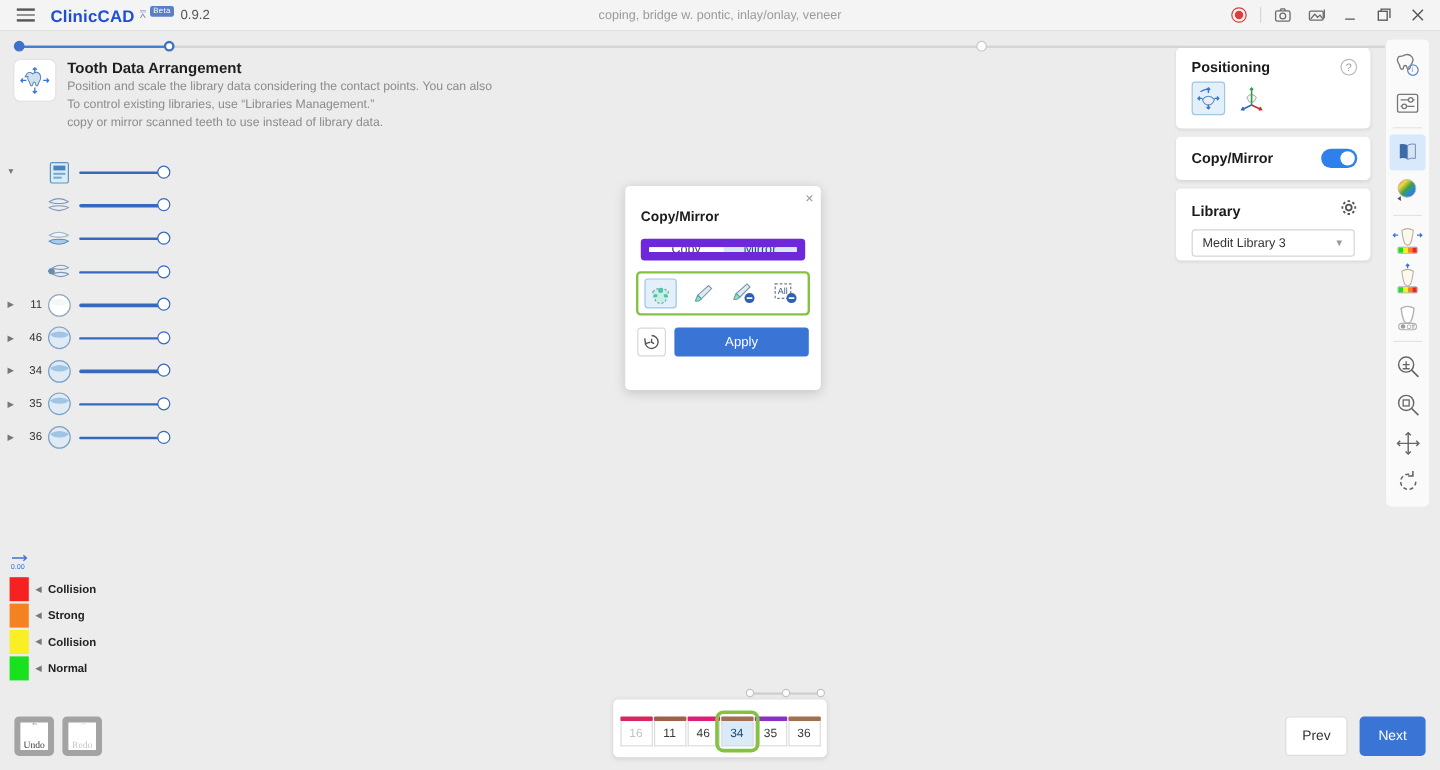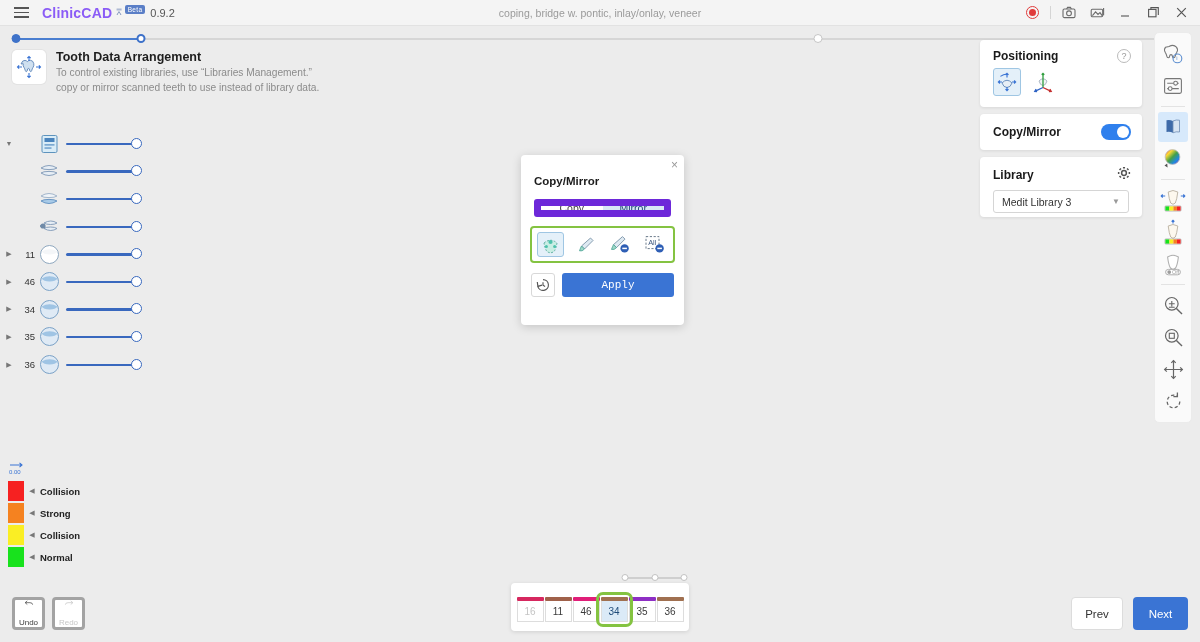--- a/index.html
+++ b/index.html
@@ -13,21 +13,21 @@
 
   
   .titlebar {
     position: absolute; top: 0; left: 0; width: 1200px; height: 26px;
     background: #f4f4f4; display: flex; align-items: center;
     border-bottom: 1px solid #e2e2e2;
   }
   .hamburger { width: 30px; display: flex; flex-direction: column; gap: 3px;
     align-items: center; margin-left: 6px; cursor: pointer; }
   .hamburger i { display: block; width: 15px; height: 1.6px; background: #555; }
-  .brand { color: #8b5cf6; font-size: 14px; font-weight: bold; margin-left: 6px; letter-spacing: .2px; }
+  .brand { color: #1d4ed8; font-size: 14px; font-weight: bold; margin-left: 6px; letter-spacing: .2px; }
   .brand-mark { color: #6f86b5; font-size: 9px; margin-left: 4px; letter-spacing: -1px; }
   .beta-badge { background: #5b7fc7; color: #fff; font-size: 6.5px; padding: 1px 3px;
     border-radius: 2px; margin-left: 4px; position: relative; top: -3px; letter-spacing: .3px;}
   .version { color: #555; font-size: 11px; margin-left: 5px; }
   .center-title {
     position: absolute; left: 0; right: 0; text-align: center;
     color: #9a9a9a; font-size: 10.5px; pointer-events: none;
   }
   .win-ctrls { margin-left: auto; display: flex; align-items: center; gap: 2px; padding-right: 6px; }
   .win-btn { width: 26px; height: 22px; display: flex; align-items: center; justify-content: center;
@@ -89,21 +89,21 @@
   .seg { display: flex; margin: 12px 13px 0 13px; height: 18px;
     border: 7px solid #6d28d9; border-radius: 3px; overflow: hidden; }
   .seg div { flex: 1; display: flex; align-items: center; justify-content: center;
     font-size: 10.5px; color: #444; cursor: pointer; background: #fff; }
   .seg div.active { background: #d8e8f5; color: #214a78; }
   .toolgroup { margin: 9px 9px 0 9px; border: 2.4px solid #84c341; border-radius: 4px;
     padding: 4px 5px; display: flex; justify-content: space-between; align-items: center; }
   .tool { width: 27px; height: 25px; display: flex; align-items: center; justify-content: center;
     border-radius: 3px; cursor: pointer; position: relative; }
   .tool.sel { background: #e4f0f9; border: 1px solid #9fc6e3; }
-  .dlg-foot { display: flex; gap: 7px; margin: 10px 10px 0 10px; align-items: center; font-family: Liberation Mono, monospace; }
+  .dlg-foot { display: flex; gap: 7px; margin: 10px 10px 0 10px; align-items: center; }
   .reset-btn { width: 24px; height: 24px; border: 1px solid #d8d8d8; border-radius: 3px;
     background: #fff; display: flex; align-items: center; justify-content: center; cursor: pointer; }
   .apply-btn { flex: 1; height: 24px; background: #3a74d4; color: #fff; border-radius: 3px;
     display: flex; align-items: center; justify-content: center; font-size: 11px; cursor: pointer; }
 
   
   .rpanel { position: absolute; right: 58px; background: #fff; border-radius: 4px;
     width: 162px; box-shadow: 0 1px 3px rgba(0,0,0,.09); }
   #panel-positioning { top: 40px; height: 67px; }
   #panel-copymirror { top: 114px; height: 36px; display: flex; align-items: center; }
@@ -142,22 +142,22 @@
   .tchip.selected { outline: 3px solid #84c341; outline-offset: 2px; z-index: 3; border-radius: 2px; }
   .tchip.selected .cbox { background: #dbeaf7; color: #1e4b79; }
   .tchip.disabled .cbox { color: #c4c4c4; }
   .mini-stepper { position: absolute; top: -10px; left: 112px; width: 62px; height: 10px; }
   .mini-stepper .mt { position: absolute; top: 4px; left: 0; right: 0; height: 1.6px; background: #cfcfcf; }
   .mini-node { position: absolute; top: 1px; width: 7px; height: 7px; border-radius: 50%;
     background: #fff; border: 1.4px solid #c2c2c2; transform: translateX(-50%); }
 
   
   .undoredo { position: absolute; left: 12px; top: 597px; display: flex; gap: 7px; }
-  .ur-btn { width: 33px; height: 33px; background: #fff; border: 3px solid #a3a3a3; border-radius: 4px;
-    display: flex; flex-direction: column; align-items: center; justify-content: center; cursor: pointer; gap: 11px;}
+  .ur-btn { width: 33px; height: 33px; background: #fff; border: 5px solid #a3a3a3; border-radius: 4px;
+    display: flex; flex-direction: column; align-items: center; justify-content: center; cursor: pointer; gap: 11px; font-family: Liberation Serif, serif;}
   .ur-btn .lbl { font-size: 8px; color: #3a3a3a; }
   .ur-btn.disabled .lbl { color: #c6c6c6; }
   .navbtns { position: absolute; right: 12px; top: 597px; display: flex; gap: 10px; }
   .nav-btn { width: 52px; height: 33px; border-radius: 4px; display: flex; align-items: center;
     justify-content: center; font-size: 11.5px; cursor: pointer; }
   .nav-prev { background: #fff; border: 1px solid #dcdcdc; color: #333; margin-left: 20px; }
   .nav-next { background: #3a74d4; color: #fff; width: 55px; }
 </style>
 </head>
 <body>
@@ -294,20 +294,21 @@
                  q-.2,-1.6 -1.1,-1.6 q-.9,0 -1.1,1.6 q-.2,1.5 -1,1.6 q-.9,.1 -1.2,-1.3
                  q-.4,-1.6 -1.1,-2.6 q-1.3,-1.8 -.9,-4 Z" fill="#cfe0f0" stroke="#5f86b8" stroke-width=".9"></path>
         <path d="M13,1.5 L13,6 M11.3,3.1 L13,1.5 L14.7,3.1" stroke="#3a74d4" stroke-width="1.1" fill="none"></path>
         <path d="M13,22.5 L13,18 M11.3,20.9 L13,22.5 L14.7,20.9" stroke="#3a74d4" stroke-width="1.1" fill="none"></path>
         <path d="M1.5,12 L6,12 M3.1,10.3 L1.5,12 L3.1,13.7" stroke="#3a74d4" stroke-width="1.1" fill="none"></path>
         <path d="M24.5,12 L20,12 M22.9,10.3 L24.5,12 L22.9,13.7" stroke="#3a74d4" stroke-width="1.1" fill="none"></path>
       </svg>
     </div>
     <div>
       <div class="instr-title">Tooth Data Arrangement</div>
+      <div class="instr-text">Position and scale the library data considering the contact points. You can also</div>
       <div class="instr-text">To control existing libraries, use “Libraries Management.”</div>
       <div class="instr-text">copy or mirror scanned teeth to use instead of library data.</div>
     </div>
   </div>
 
   <div class="sidebar">
 
     <div class="srow">
       <span class="caret">▼</span>
       <span class="toothnum"></span>

